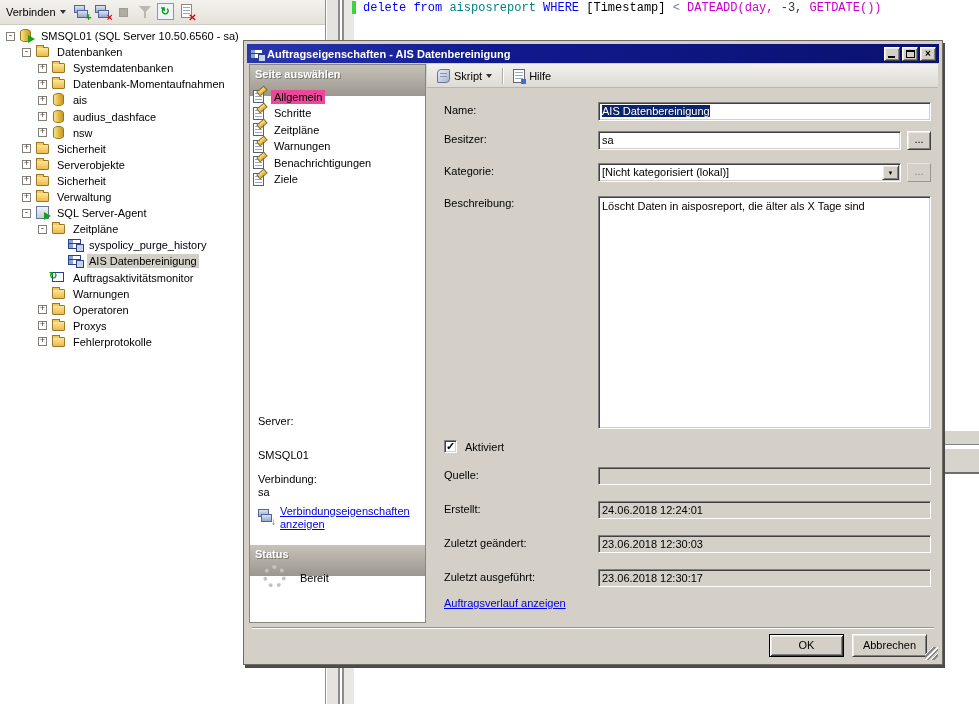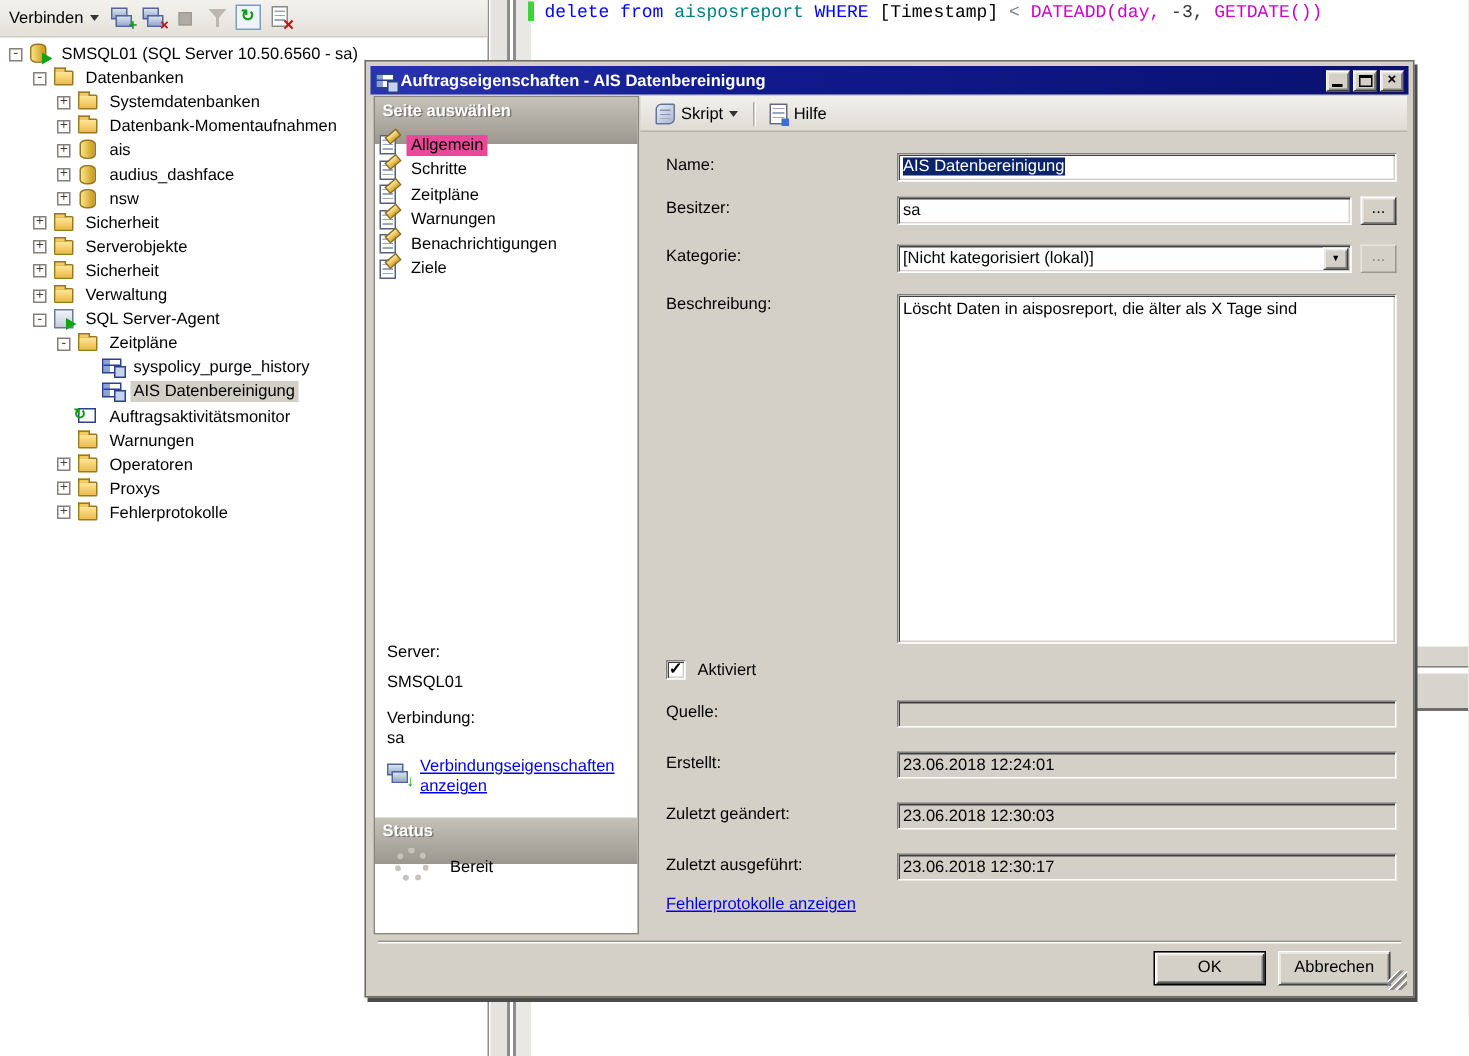--- a/index.html
+++ b/index.html
@@ -399,21 +399,21 @@
             <span class="pg-label">Benachrichtigungen</span>
           </div>
           <div class="page-item" style="top: 83.5px;">
             <span class="pg-ico">
               <span class="pg-page"></span>
             </span>
             <span class="pg-label">Ziele</span>
           </div>
         </div>
 
-      <div class="conn-line" style="top:364px;">Server:</div>
+      <div class="conn-line" style="top:350px;">Server:</div>
       <div class="conn-line" style="top:384px;">SMSQL01</div>
       <div class="conn-line" style="top:408px;">Verbindung:</div>
       <div class="conn-line" style="top:421px;">sa</div>
       <span class="conn-ico" style="top:442px;">
           <span class="mini-srv"></span>
           <span class="mini-srv2"></span>
           <span class="mark green">↓</span>
         </span>
       <div class="conn-link link" style="top:440px;">Verbindungseigenschaften anzeigen</div>
 
@@ -440,29 +440,29 @@
       <div class="flabel" style="top:109px;">Beschreibung:</div>
       <textarea class="txt" style="left: 171px; top: 108px; width: 333px; height: 233px;">Löscht Daten in aisposreport, die älter als X Tage sind</textarea>
 
       <span class="cb" style="left:17px; top:352px;">✓</span>
       <div class="flabel" style="left:38px; top:353px;">Aktiviert</div>
 
       <div class="flabel" style="top:381px;">Quelle:</div>
       <div class="txt dis" style="left:171px; top:379px; width:333px; height:18px;"></div>
 
       <div class="flabel" style="top:415px;">Erstellt:</div>
-      <div class="txt dis" style="left:171px; top:413px; width:333px; height:18px;">23.06.2018 12:24:01</div>
+      <div class="txt dis" style="left:171px; top:413px; width:333px; height:18px;">24.06.2018 12:24:01</div>
 
       <div class="flabel" style="top:449px;">Zuletzt geändert:</div>
       <div class="txt dis" style="left:171px; top:447px; width:333px; height:18px;">23.06.2018 12:30:03</div>
 
       <div class="flabel" style="top:483px;">Zuletzt ausgeführt:</div>
       <div class="txt dis" style="left:171px; top:481px; width:333px; height:18px;">23.06.2018 12:30:17</div>
 
-      <div class="flabel link" style="top:509px;">Fehlerprotokolle anzeigen</div>
+      <div class="flabel link" style="top:509px;">Auftragsverlauf anzeigen</div>
     </div>
 
     <div class="sepline" style="top:586px;"></div>
     <div class="btn default" style="left:525px; top:593px;">OK</div>
     <div class="btn" style="left:608px; top:593px;">Abbrechen</div>
     <div class="grip"></div>
   </div>
 
 </div>
 

